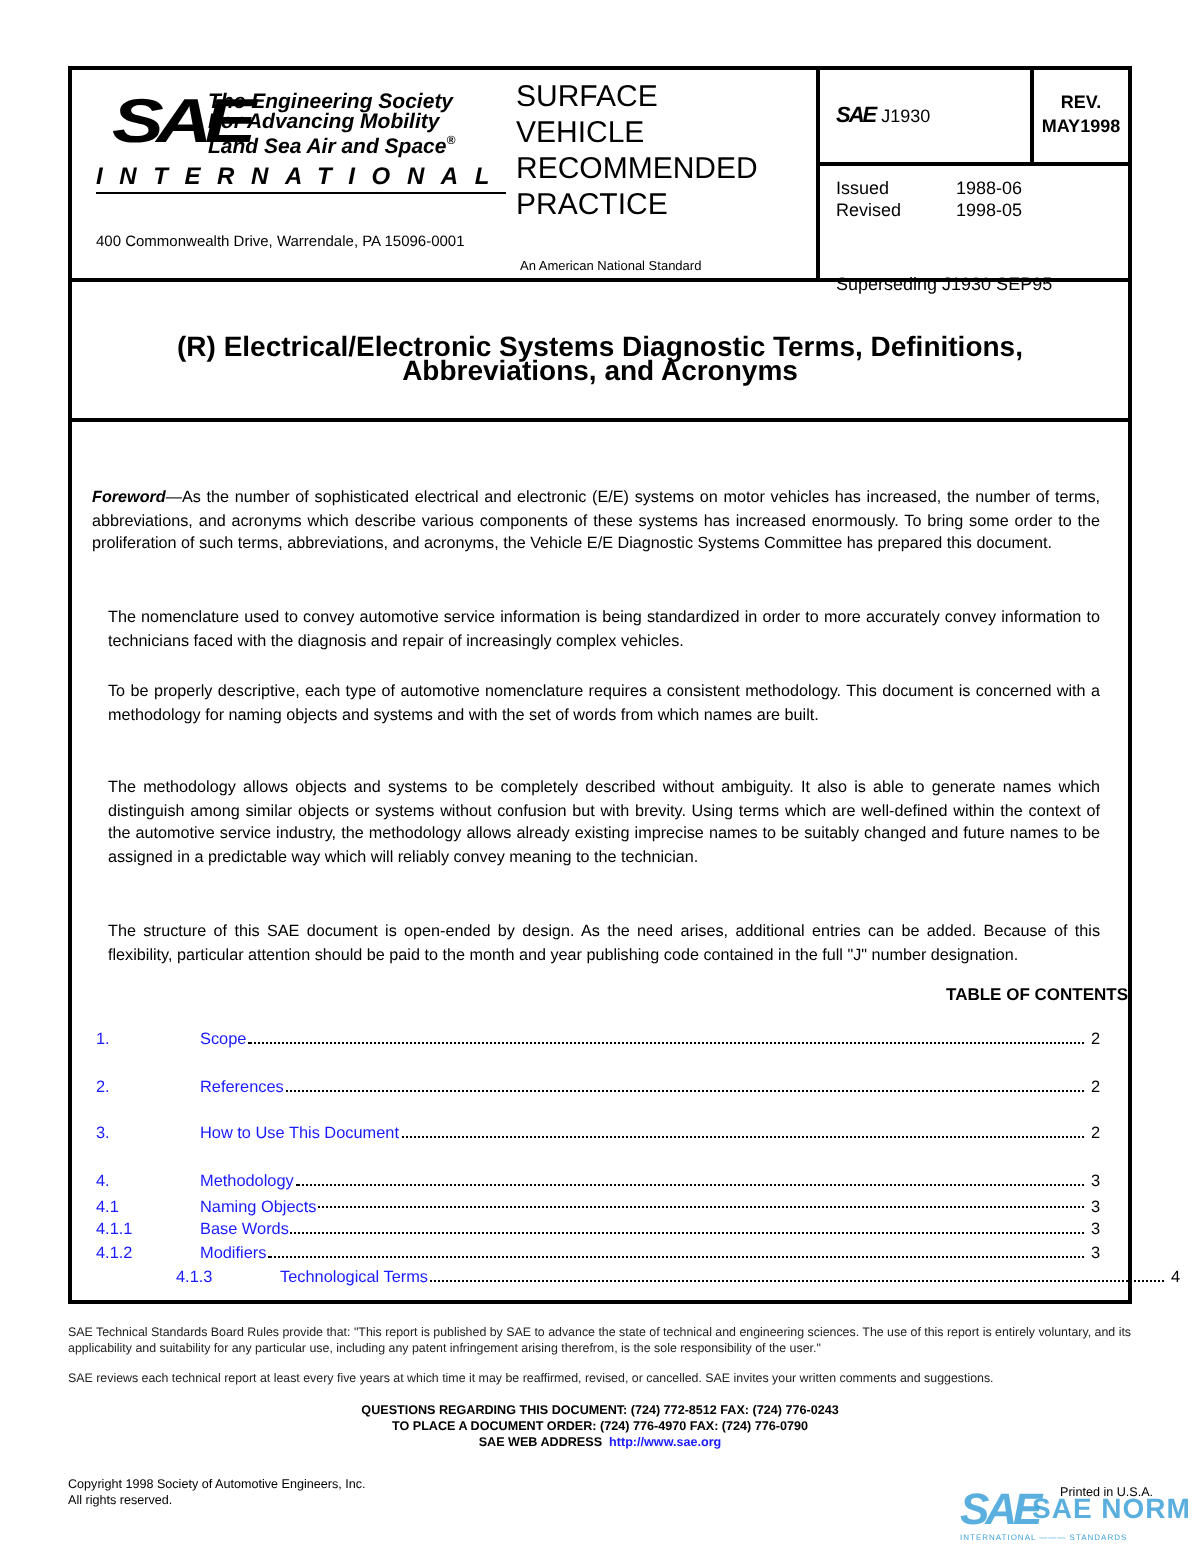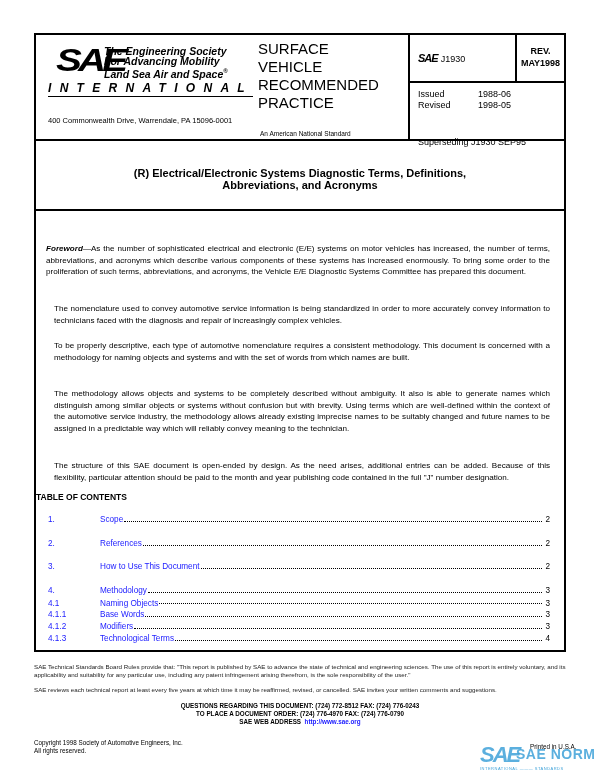--- a/index.html
+++ b/index.html
@@ -25,27 +25,27 @@
     .docnum { position: absolute; left: 382px; top: 17px; font-size: 9px; white-space: nowrap; }
     .docnum .sae-sm { font-weight: bold; font-style: italic; font-size: 11px; letter-spacing: -1px; margin-right: 3px; }
     .rev { position: absolute; left: 481px; top: 10px; width: 47px; text-align: center; font-weight: bold; font-size: 9px; line-height: 12px; }
 
     .dates { position: absolute; left: 382px; top: 54px; font-size: 9px; line-height: 11px; }
     .dates .row span:first-child { display: inline-block; width: 60px; }
     .supers { position: absolute; left: 382px; top: 102px; font-size: 9px; white-space: nowrap; }
 
     
     .titlebox { left: 34px; top: 139px; width: 532px; height: 72px; border: 2px solid #000; box-sizing: border-box; text-align: center; }
-    .title-text { position: absolute; left: 0; right: 0; top: 26px; font-weight: bold; font-size: 11px; line-height: 12px; }
+    .title-text { position: absolute; left: 0; right: 0; top: 26px; font-weight: bold; font-size: 14px; line-height: 12px; }
 
     
     .bodybox { left: 34px; top: 209px; width: 532px; height: 443px; border: 2px solid #000; box-sizing: border-box; }
     .para { position: absolute; left: 18px; width: 496px; font-size: 8.1px; line-height: 11.7px; text-align: justify; margin-top: 12px; }
     .fw-label { font-weight: bold; font-style: italic; }
-    .toc-title { position: absolute; left: 0; right: 0; top: 281px; text-align: left; font-weight: bold; font-size: 8.5px; }
+    .toc-title { position: absolute; left: 0; right: 0; top: 281px; text-align: right; font-weight: bold; font-size: 8.5px; }
     .toc-row { position: absolute; left: 12px; width: 502px; height: 11px; font-size: 8.2px; color: #1a1aff; display: flex; align-items: baseline; }
     .toc-num { width: 52px; flex-shrink: 0; }
     .toc-label { white-space: nowrap; }
     .toc-dots { flex: 1; border-bottom: 1px dotted #000; margin: 0 2px 2px 1px; height: 1px; }
     .toc-page { color: #000; width: 6px; text-align: right; }
 
     
     .fine { left: 34px; width: 532px; font-size: 6.2px; line-height: 8px; color: #222; }
     .contact { left: 100px; width: 400px; text-align: center; font-weight: bold; font-size: 6.3px; line-height: 8px; }
     .contact .url { color: #1a1aff; font-weight: bold; }
@@ -151,21 +151,21 @@
     <span class="toc-label">Base Words</span>
     <span class="toc-dots"></span>
     <span class="toc-page">3</span>
   </div>
   <div class="toc-row" style="top:411px;">
     <span class="toc-num">4.1.2</span>
     <span class="toc-label">Modifiers</span>
     <span class="toc-dots"></span>
     <span class="toc-page">3</span>
   </div>
-  <div class="toc-row" style="top:423px;">
+  <div class="toc-row" style="top:423px;margin-left:40px;">
     <span class="toc-num">4.1.3</span>
     <span class="toc-label">Technological Terms</span>
     <span class="toc-dots"></span>
     <span class="toc-page">4</span>
   </div>
 </div>
 
 <div class="abs fine" style="top:663px;">SAE Technical Standards Board Rules provide that: "This report is published by SAE to advance the state of technical and engineering sciences. The use of this report is entirely voluntary, and its applicability and suitability for any particular use, including any patent infringement arising therefrom, is the sole responsibility of the user."</div>
 <div class="abs fine" style="top:686px;">SAE reviews each technical report at least every five years at which time it may be reaffirmed, revised, or cancelled. SAE invites your written comments and suggestions.</div>
 

